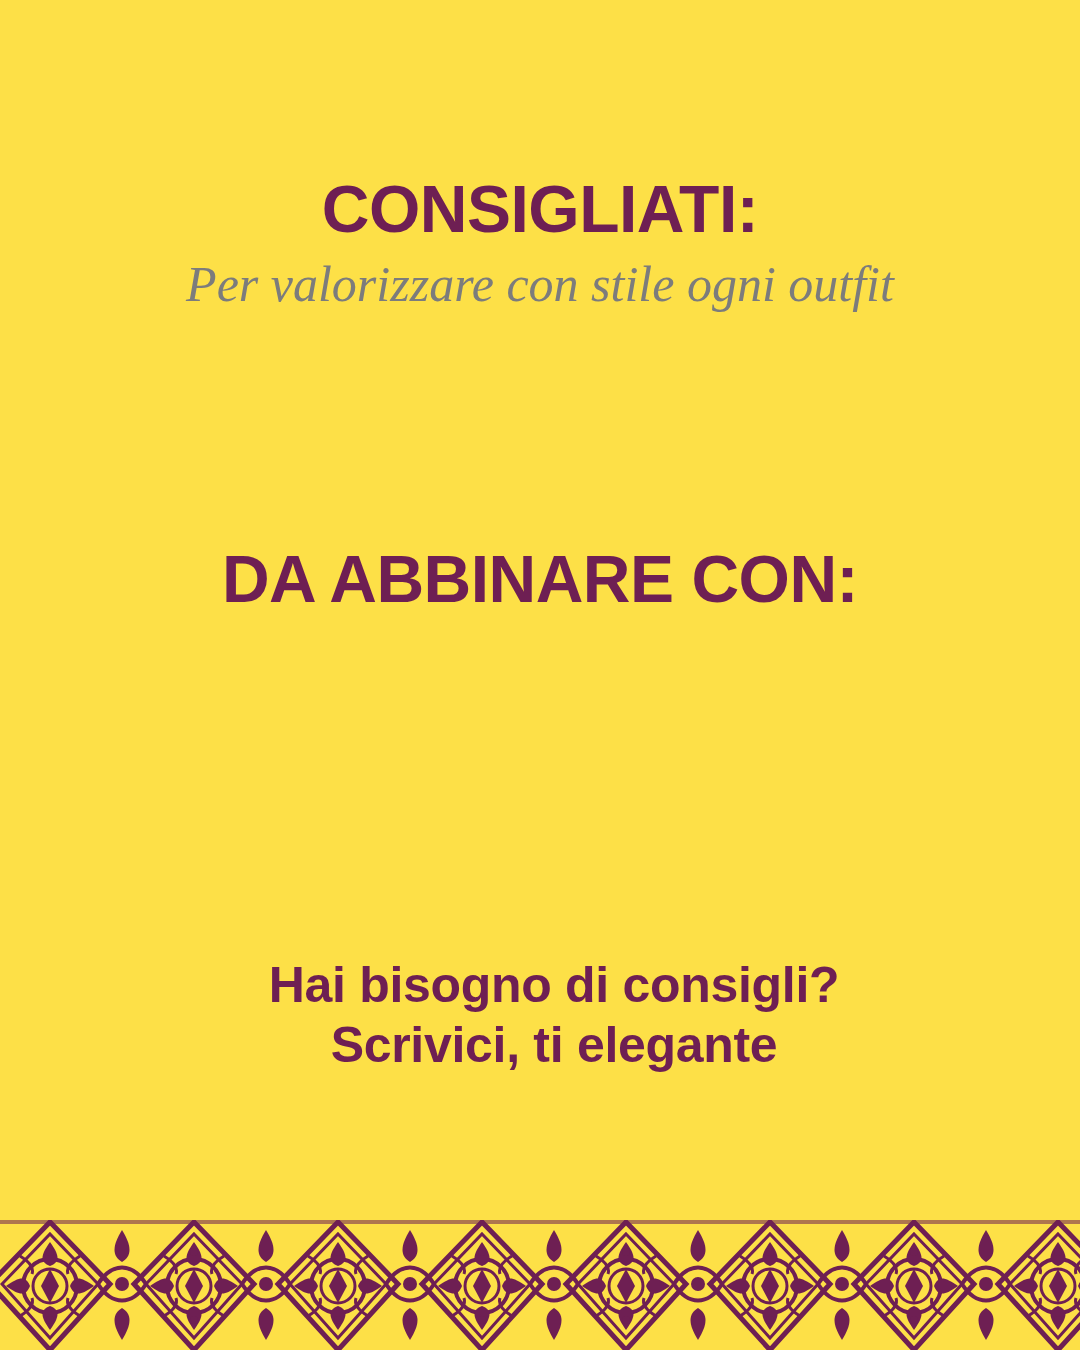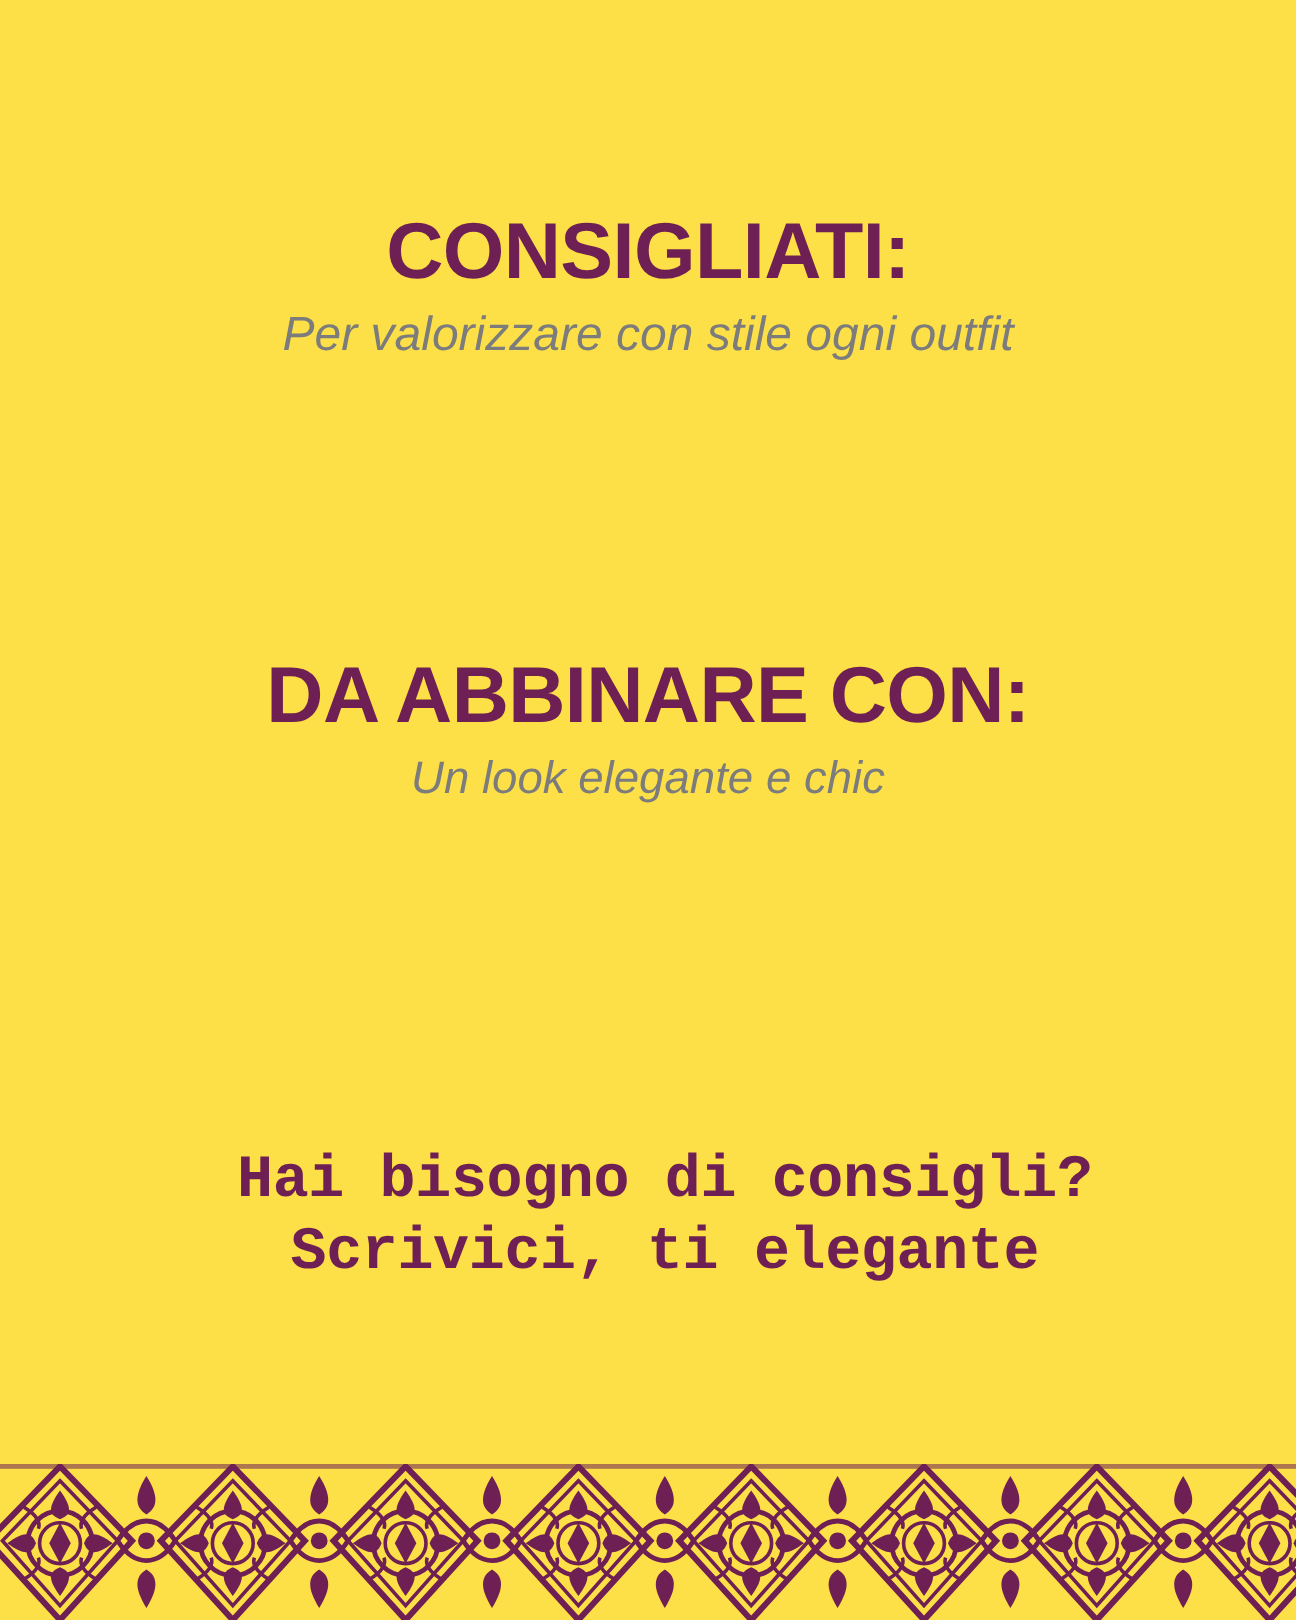--- a/index.html
+++ b/index.html
@@ -45,32 +45,32 @@
     font-family: "Liberation Sans", sans-serif;
     font-style: italic;
     font-weight: 400;
     line-height: 1.15;
     margin: 0;
   }
 
   
   #block-recommended { top: 175px; }
   #block-recommended .heading { font-size: 66px; }
-  #block-recommended .subheading { font-size: 40px; margin-top: 12px; }
+  #block-recommended .subheading { font-size: 50px; margin-top: 12px; font-family: Liberation Serif, serif; }
 
   
   #block-pairing { top: 545px; text-align: center; }
   #block-pairing .heading { font-size: 66px; }
   #block-pairing .subheading { font-size: 38px; margin-top: 14px; }
 
   
   #block-cta { top: 955px; }
   #block-cta .cta-line {
     color: #6e1f53;
-    font-family: Liberation Mono, monospace;
+    font-family: Liberation Sans, sans-serif;
     font-weight: bold;
     font-size: 50px;
     line-height: 1.2;
     margin: 0;
     letter-spacing: -0.3px;
     padding-left: 28px;
   }
 
   
   .ornament-band {
@@ -93,21 +93,20 @@
 
 <div class="canvas">
 
   <div class="block" id="block-recommended">
     <h1 class="heading">CONSIGLIATI:</h1>
     <p class="subheading">Per valorizzare con stile ogni outfit</p>
   </div>
 
   <div class="block" id="block-pairing">
     <h1 class="heading">DA ABBINARE CON:</h1>
-    <p class="subheading">Un look elegante e chic</p>
   </div>
 
   <div class="block" id="block-cta">
     <p class="cta-line">Hai bisogno di consigli?</p>
     <p class="cta-line">Scrivici, ti elegante</p>
   </div>
 
   <div class="ornament-band">
     <svg viewBox="0 0 1080 130" xmlns="http://www.w3.org/2000/svg" aria-hidden="true">
       <defs>

